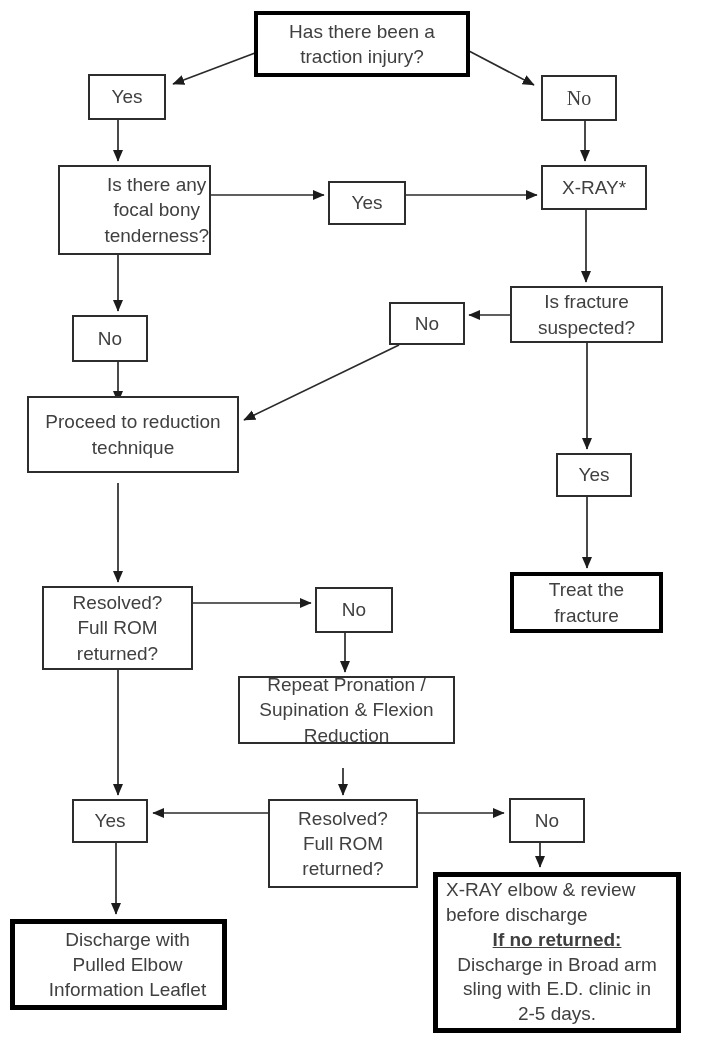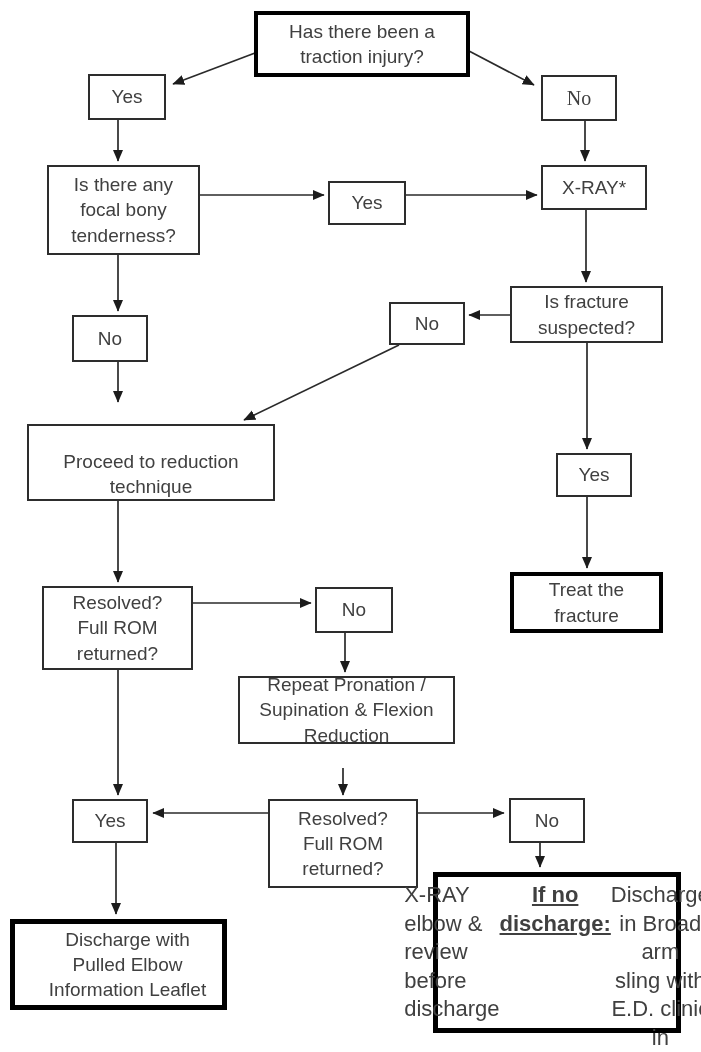--- a/index.html
+++ b/index.html
@@ -28,26 +28,26 @@
     justify-content: center;
     text-align: center;
     font-size: 19px;
     line-height: 1.32;
   }
   .node span { white-space: pre-line; }
   .node.emph { border: 4px solid #000000; }
   .node.emph-heavy { border: 5px solid #000000; }
   .node.serif { font-family: "Liberation Serif", serif; font-size: 20px; }
   .node.multi {
-    flex-direction: row;
+    flex-direction: column;
     align-items: stretch;
     justify-content: center;
     padding: 4px 8px;
     line-height: 1.3;
-    font-size: 22px;
+    font-size: 19px;
   }
   .node.multi .t-left   { text-align: left; }
   .node.multi .t-center { text-align: center; }
   .node.multi .t-emph   { text-align: center; font-weight: bold; text-decoration: underline; }
 </style>
 </head>
 <body>
 
 <div id="canvas">
 
@@ -89,21 +89,21 @@
   </div>
 
   <div class="node" style="left:88px; top:74px; width:78px; height:46px;">
     <span>Yes</span>
   </div>
 
   <div class="node serif" style="left:541px; top:75px; width:76px; height:46px;">
     <span>No</span>
   </div>
 
-  <div class="node" style="left:47px; top:165px; width:153px; height:90px;">
+  <div class="node" style="left:58px; top:165px; width:153px; height:90px;justify-content:flex-end;">
     <span>Is there any
 focal bony
 tenderness?</span>
   </div>
 
   <div class="node" style="left:328px; top:181px; width:78px; height:44px;">
     <span>Yes</span>
   </div>
 
   <div class="node" style="left:541px; top:165px; width:106px; height:45px;">
@@ -116,21 +116,21 @@
   </div>
 
   <div class="node" style="left:389px; top:302px; width:76px; height:43px;">
     <span>No</span>
   </div>
 
   <div class="node" style="left:72px; top:315px; width:76px; height:47px;">
     <span>No</span>
   </div>
 
-  <div class="node" style="left:27px; top:424px; width:248px; height:77px;align-items:flex-end;">
+  <div class="node" style="left:27px; top:396px; width:212px; height:77px;">
     <span>Proceed to reduction
 technique</span>
   </div>
 
   <div class="node" style="left:556px; top:453px; width:76px; height:44px;">
     <span>Yes</span>
   </div>
 
   <div class="node emph" style="left:510px; top:572px; width:153px; height:61px;">
     <span>Treat the
@@ -169,19 +169,19 @@
 
   <div class="node emph-heavy" style="left:10px; top:919px; width:217px; height:91px;padding-left:18px;">
     <span>Discharge with
 Pulled Elbow
 Information Leaflet</span>
   </div>
 
   <div class="node emph-heavy multi" style="left:433px; top:872px; width:248px; height:161px;">
     <span class="t-left">X-RAY elbow &amp; review
 before discharge</span>
-    <span class="t-emph">If no discharge:</span>
+    <span class="t-emph">If no returned:</span>
     <span class="t-center">Discharge in Broad arm
 sling with E.D. clinic in
 2-5 days.</span>
   </div>
 
 </div>
 
 </body></html>

